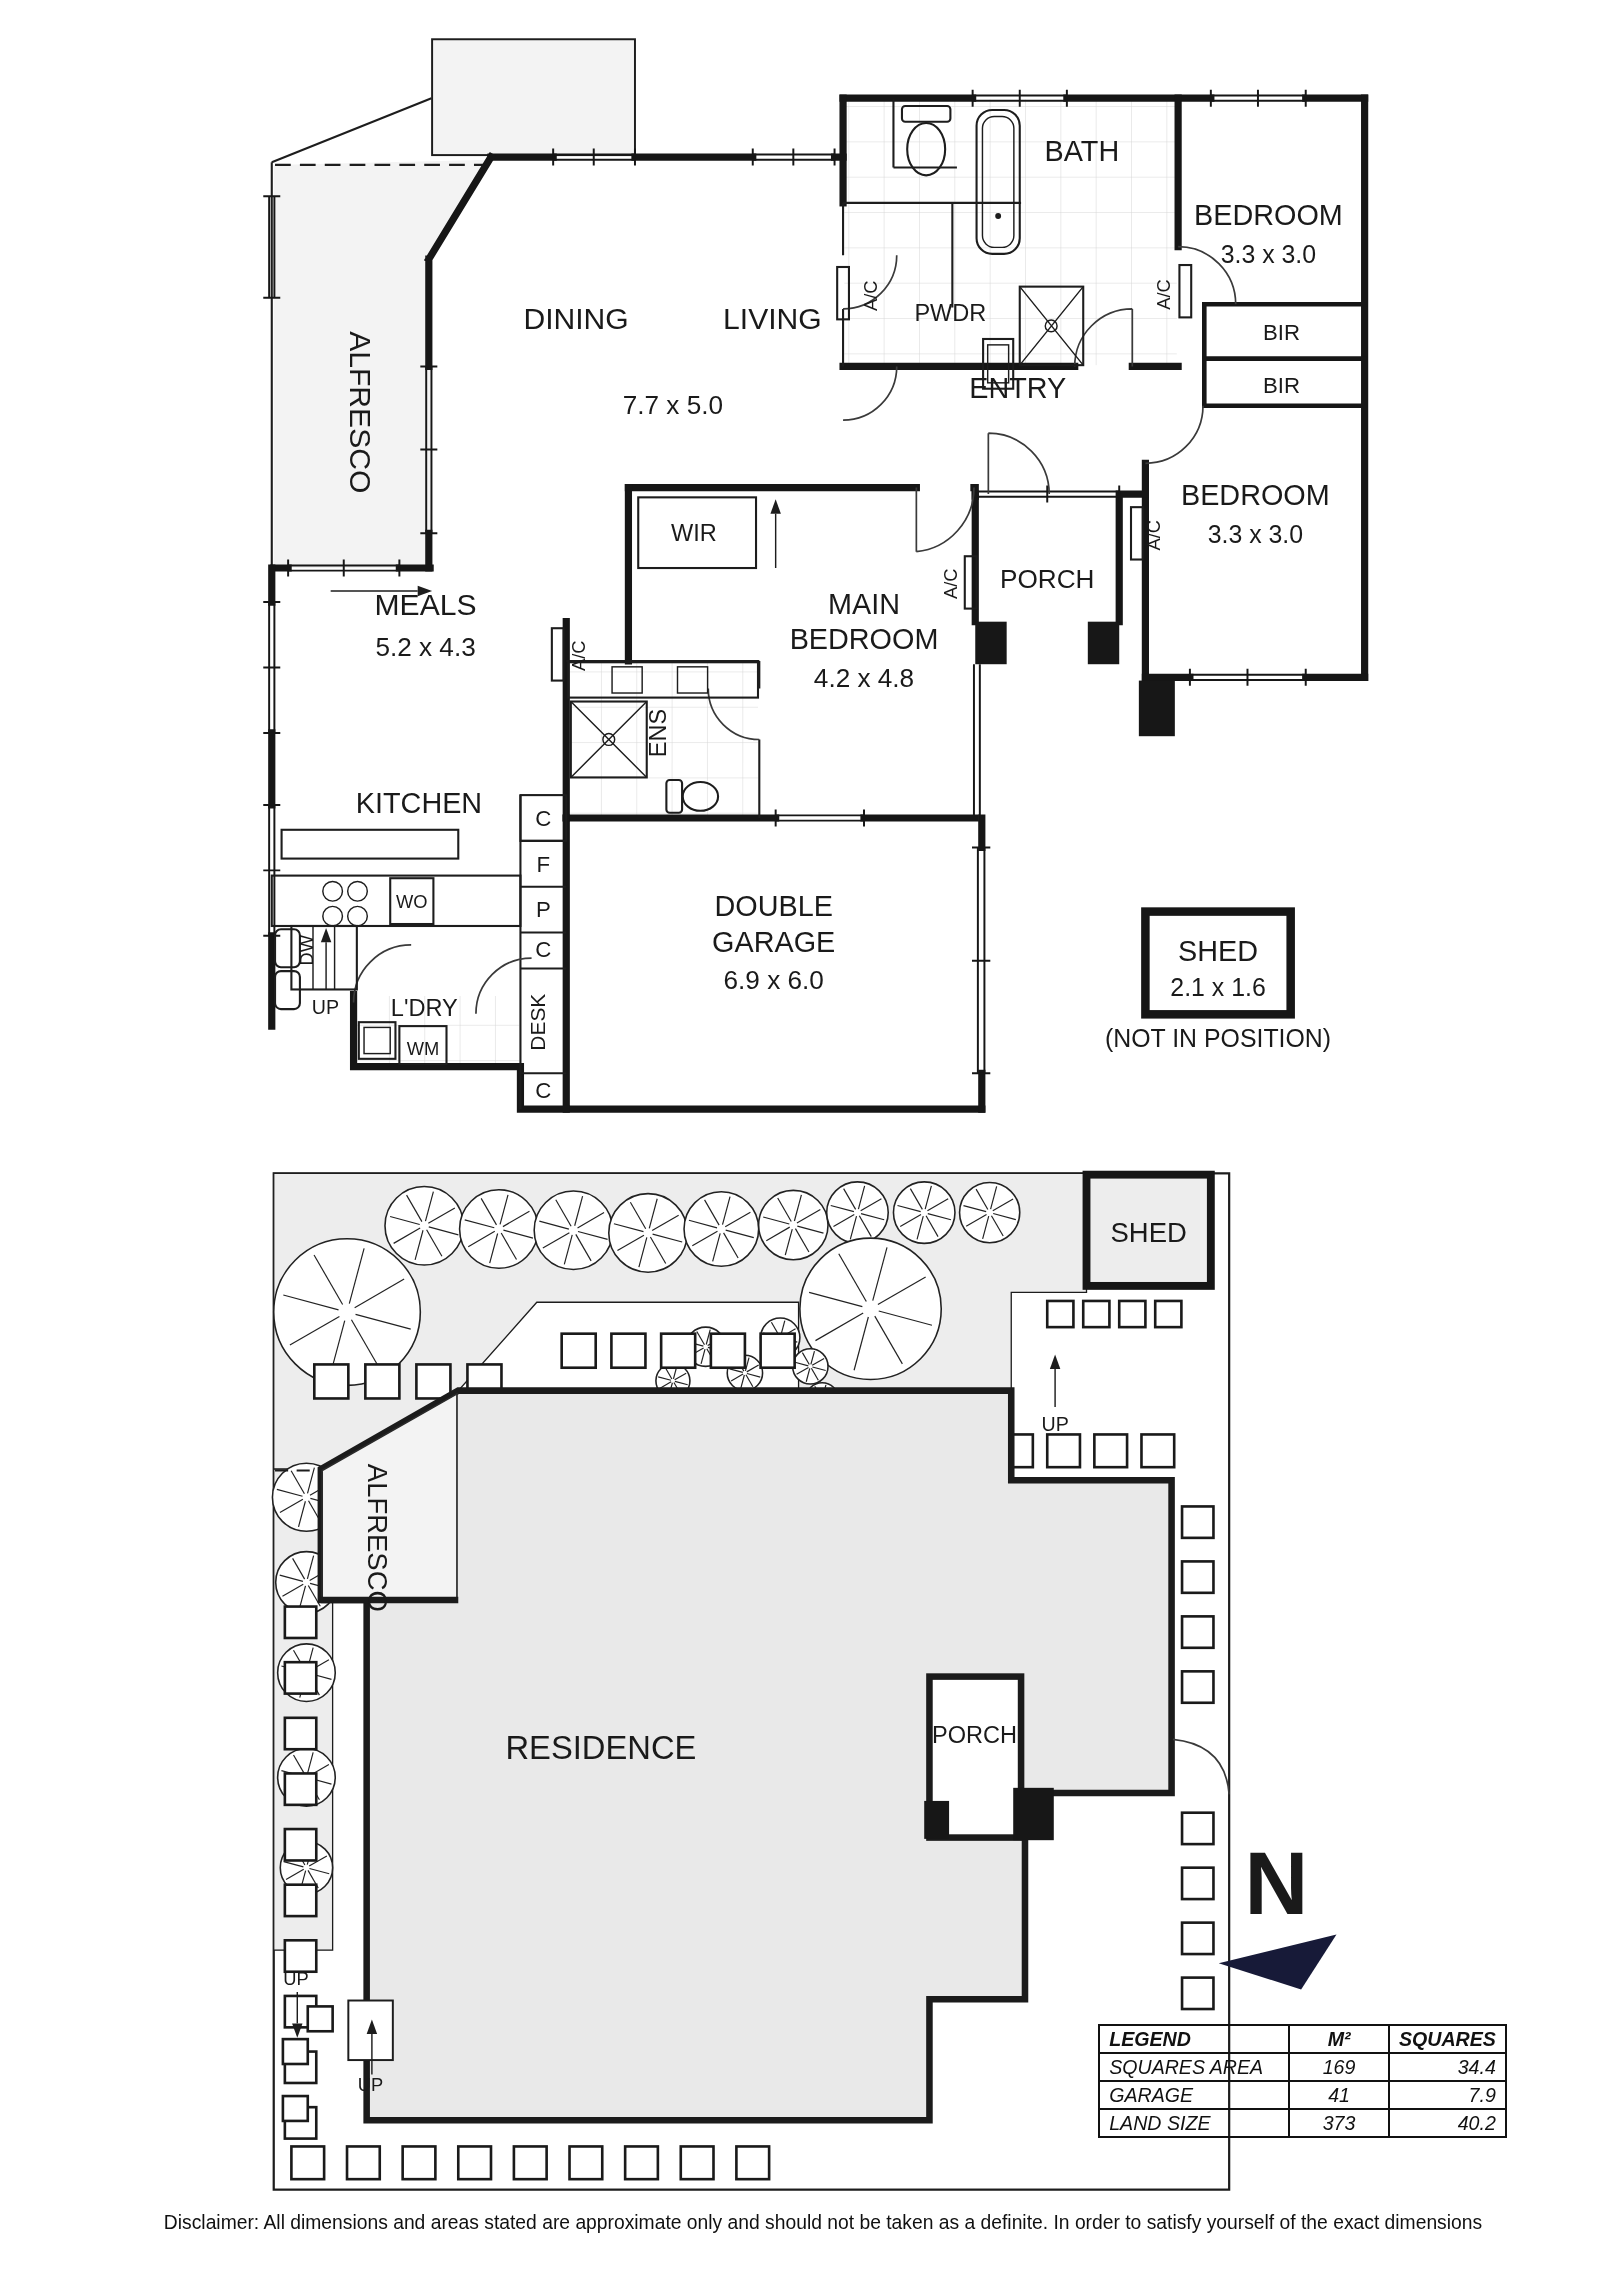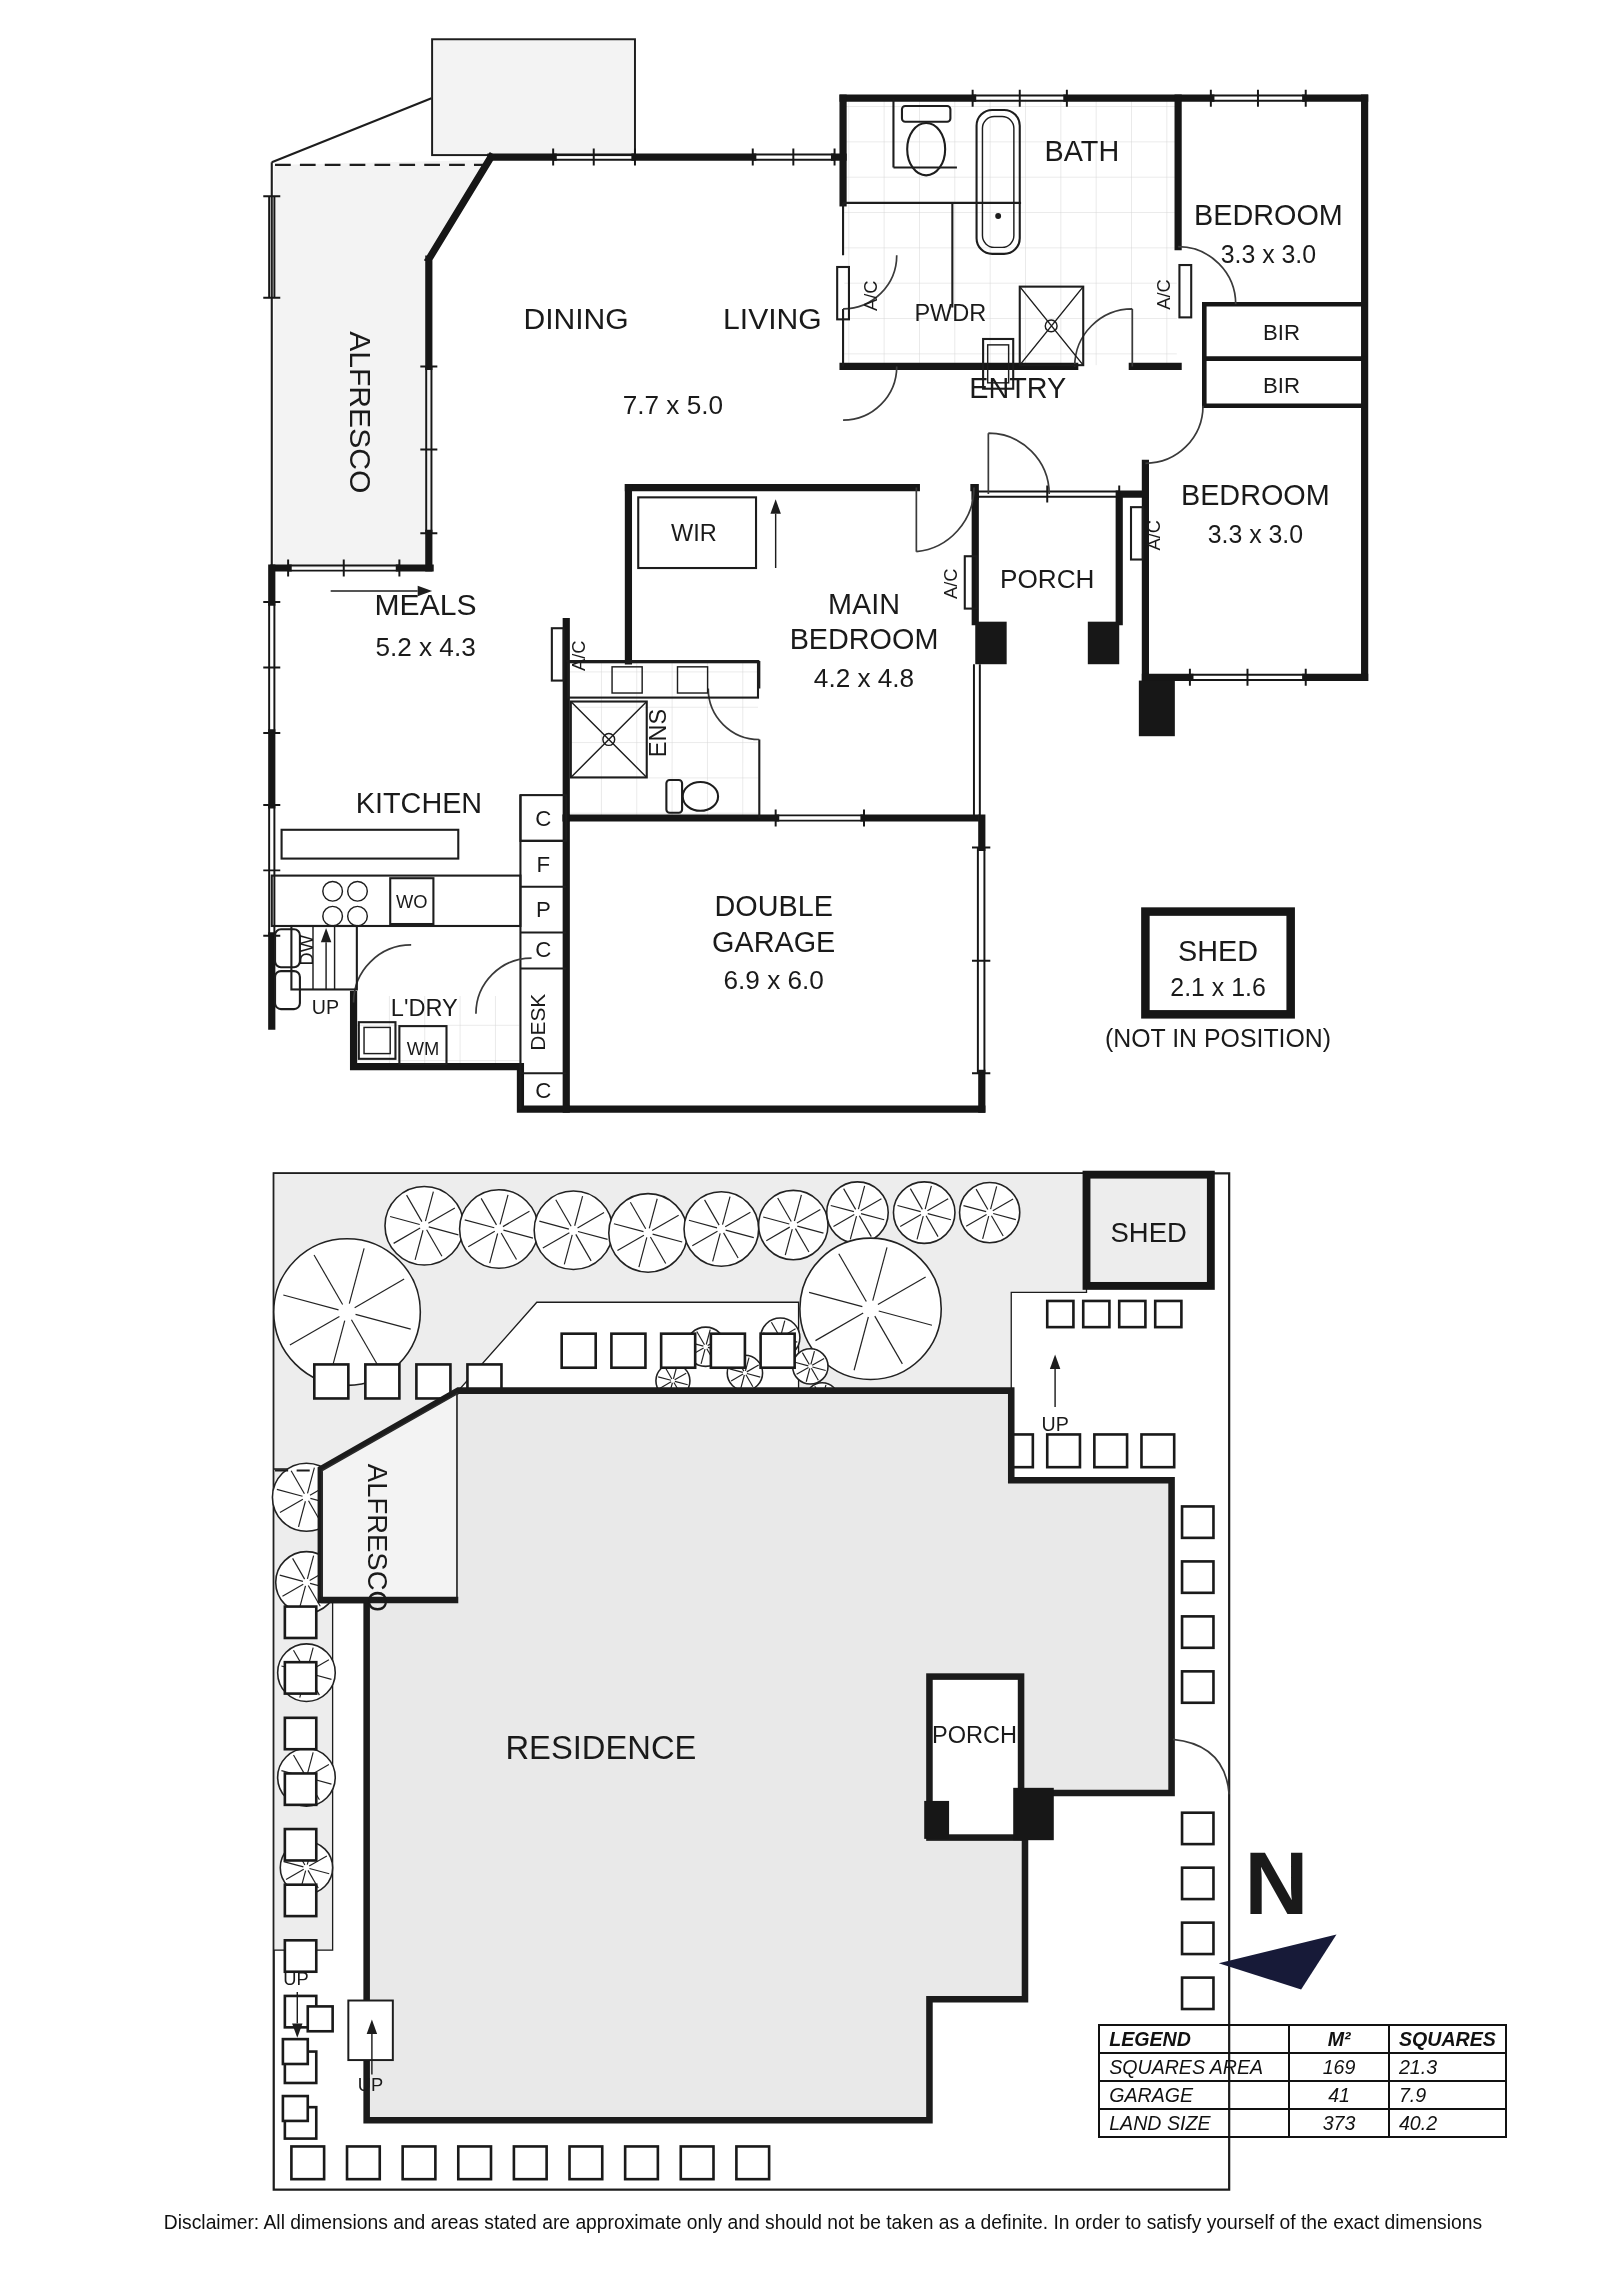--- a/index.html
+++ b/index.html
@@ -15,21 +15,21 @@
   .blk{fill:#171717;stroke:none;}
   .gray{fill:#ededed;}
   .lgray{fill:#f3f3f3;}
   .ah{fill:#1d1d1d;stroke:none;}
   #legendbox{position:absolute;left:1098px;top:2024px;font-style:italic;}
   #legendbox table{border-collapse:collapse;}
   #legendbox td{border:2.3px solid #111;font-size:19.6px;color:#111;padding:0 9.2px;height:26px;}
   #legendbox .hd{font-weight:bold;}
   #legendbox .c1{width:170px;text-align:left;}
   #legendbox .c2{width:79px;text-align:center;}
-  #legendbox .c3{width:85px;text-align:left;}
+  #legendbox .c3{width:85px;text-align:right;}
   #disclaimer{position:absolute;left:0;width:1622px;top:2211px;text-align:center;
     font-size:19.3px;line-height:24px;color:#101010;margin-left:12px;}
 </style>
 </head>
 <body>
 
 <svg width="1622" height="2295" viewBox="0 0 2478 3507">
   <defs>
     <pattern id="tile" width="54" height="54" patternUnits="userSpaceOnUse">
       <path d="M 54 0 L 0 0 0 54" fill="none" stroke="#b5b5b5" stroke-width="1.6"></path>
@@ -616,21 +616,21 @@
   <table>
     <tbody>
         <tr>
       <td class="hd c1">LEGEND</td>
       <td class="hd c2">M²</td>
       <td class="hd c3">SQUARES</td>
     </tr>
     <tr>
       <td class="c1">SQUARES AREA</td>
       <td class="c2">169</td>
-      <td class="c3">21.3</td>
+      <td class="c3">34.4</td>
     </tr>
     <tr>
       <td class="c1">GARAGE</td>
       <td class="c2">41</td>
       <td class="c3">7.9</td>
     </tr>
     <tr>
       <td class="c1">LAND SIZE</td>
       <td class="c2">373</td>
       <td class="c3">40.2</td>

